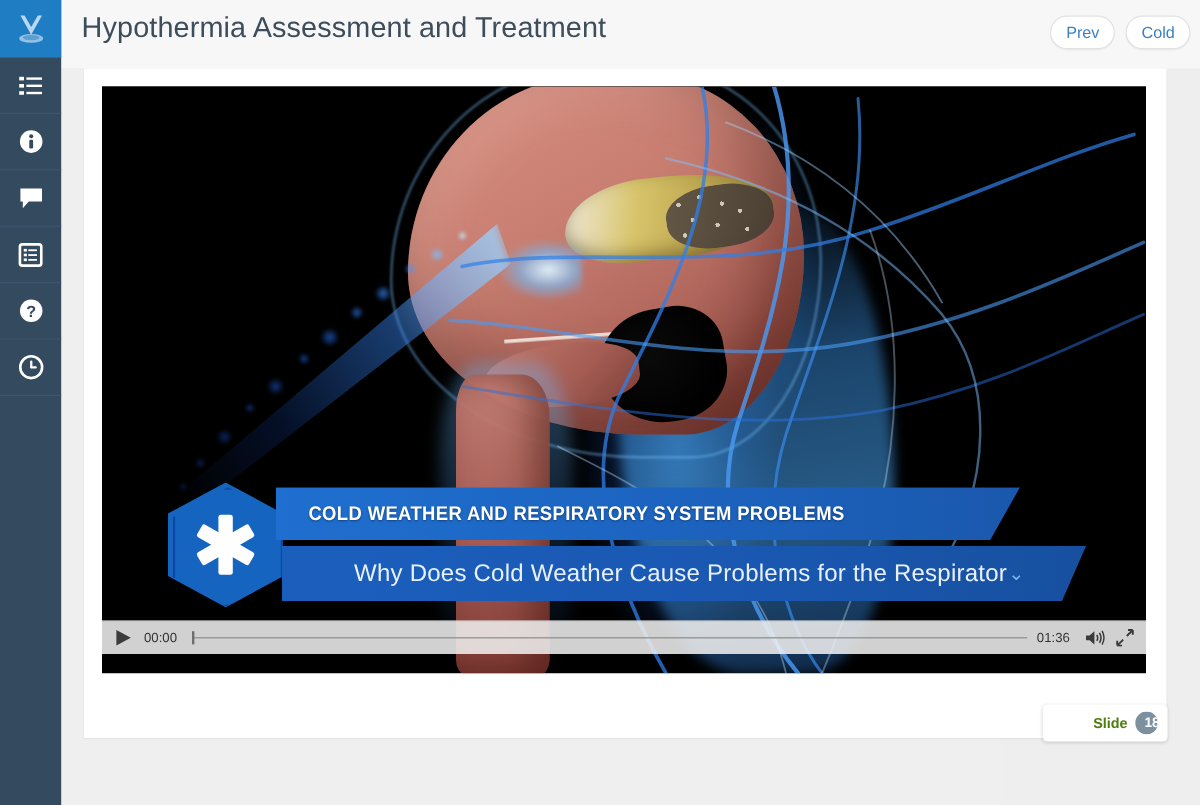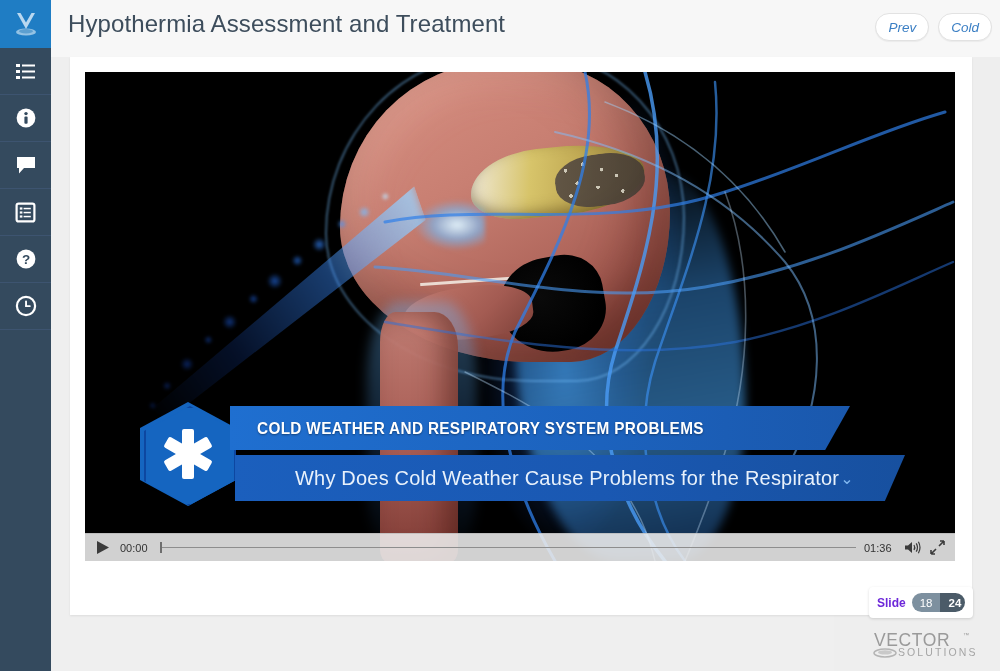--- a/index.html
+++ b/index.html
@@ -67,21 +67,20 @@
     color: #3d4d5c;
     letter-spacing: 0.1px;
     white-space: nowrap;
   }
   #nav-buttons {
     position: absolute;
     right: 8px;
     top: 13px;
     display: flex;
     gap: 9px;
-    font-style: italic;
   }
   .pill-btn {
     min-width: 53px;
     height: 28px;
     border-radius: 14px;
     background: #ffffff;
     border: 1px solid #e2e2e2;
     color: #3b7fc4;
     font-size: 13.5px;
     display: flex;
@@ -385,21 +384,21 @@
   .caret-cursor {
     display: inline-block;
     margin-left: 1px;
     color: #7fb6ee;
   }
 
   
   #controls {
     position: absolute;
     left: 0;
-    bottom: 0;
+    bottom: 16px;
     width: 870px;
     height: 28px;
     background: rgba(238,238,238,0.88);
     display: flex;
     align-items: center;
     padding: 0 9px;
     gap: 8px;
     border-top: 1px solid rgba(150,150,150,0.35);
   }
   #play-btn {
@@ -451,34 +450,35 @@
     border-radius: 4px;
     box-shadow: 0 1px 3px rgba(0,0,0,0.14);
     display: flex;
     align-items: center;
     padding: 0 8px;
     gap: 6px;
     z-index: 25;
   }
   #slide-word {
     font-size: 12px;
-    color: #6d28d9;
+    color: #4d7c0f;
     font-weight: 600;
+    margin-left: 34px;
   }
   .counter-pill {
     display: flex;
     border-radius: 10px;
     overflow: hidden;
     height: 19px;
   }
   .counter-cur {
     background: #7d909f;
     color: #ffffff;
     font-size: 11.5px;
-    font-weight: 400;
+    font-weight: 700;
     padding: 0 8px;
     display: flex; align-items: center;
   }
   .counter-tot {
     background: #4b5b68;
     color: #ffffff;
     font-size: 11.5px;
     font-weight: 700;
     padding: 0 8px;
     display: flex; align-items: center;
@@ -660,23 +660,14 @@
     </div>
 
     <div id="slide-badge">
       <span id="slide-word">Slide</span>
       <div class="counter-pill">
         <span class="counter-cur">18</span>
         <span class="counter-tot">24</span>
       </div>
     </div>
 
-    <div id="vector-logo">
-      <svg width="110" height="34" viewBox="0 0 110 34">
-        <text x="3" y="17" font-family="Liberation Sans, sans-serif" font-size="17.5" font-weight="400" fill="#9a9a9a" letter-spacing="0.6">VECTOR</text>
-        <text x="92" y="8" font-family="Liberation Sans, sans-serif" font-size="6" fill="#9a9a9a">™</text>
-        <ellipse cx="14" cy="24" rx="11" ry="4" fill="none" stroke="#b4b4b4" stroke-width="1.5"></ellipse>
-        <ellipse cx="14" cy="23.4" rx="7" ry="2.2" fill="#c9c9c9"></ellipse>
-        <text x="27" y="27" font-family="Liberation Sans, sans-serif" font-size="10.5" font-weight="400" fill="#a5a5a5" letter-spacing="2.1">SOLUTIONS</text>
-      </svg>
-    </div>
   </div>
 </div>
 
 </body></html>

